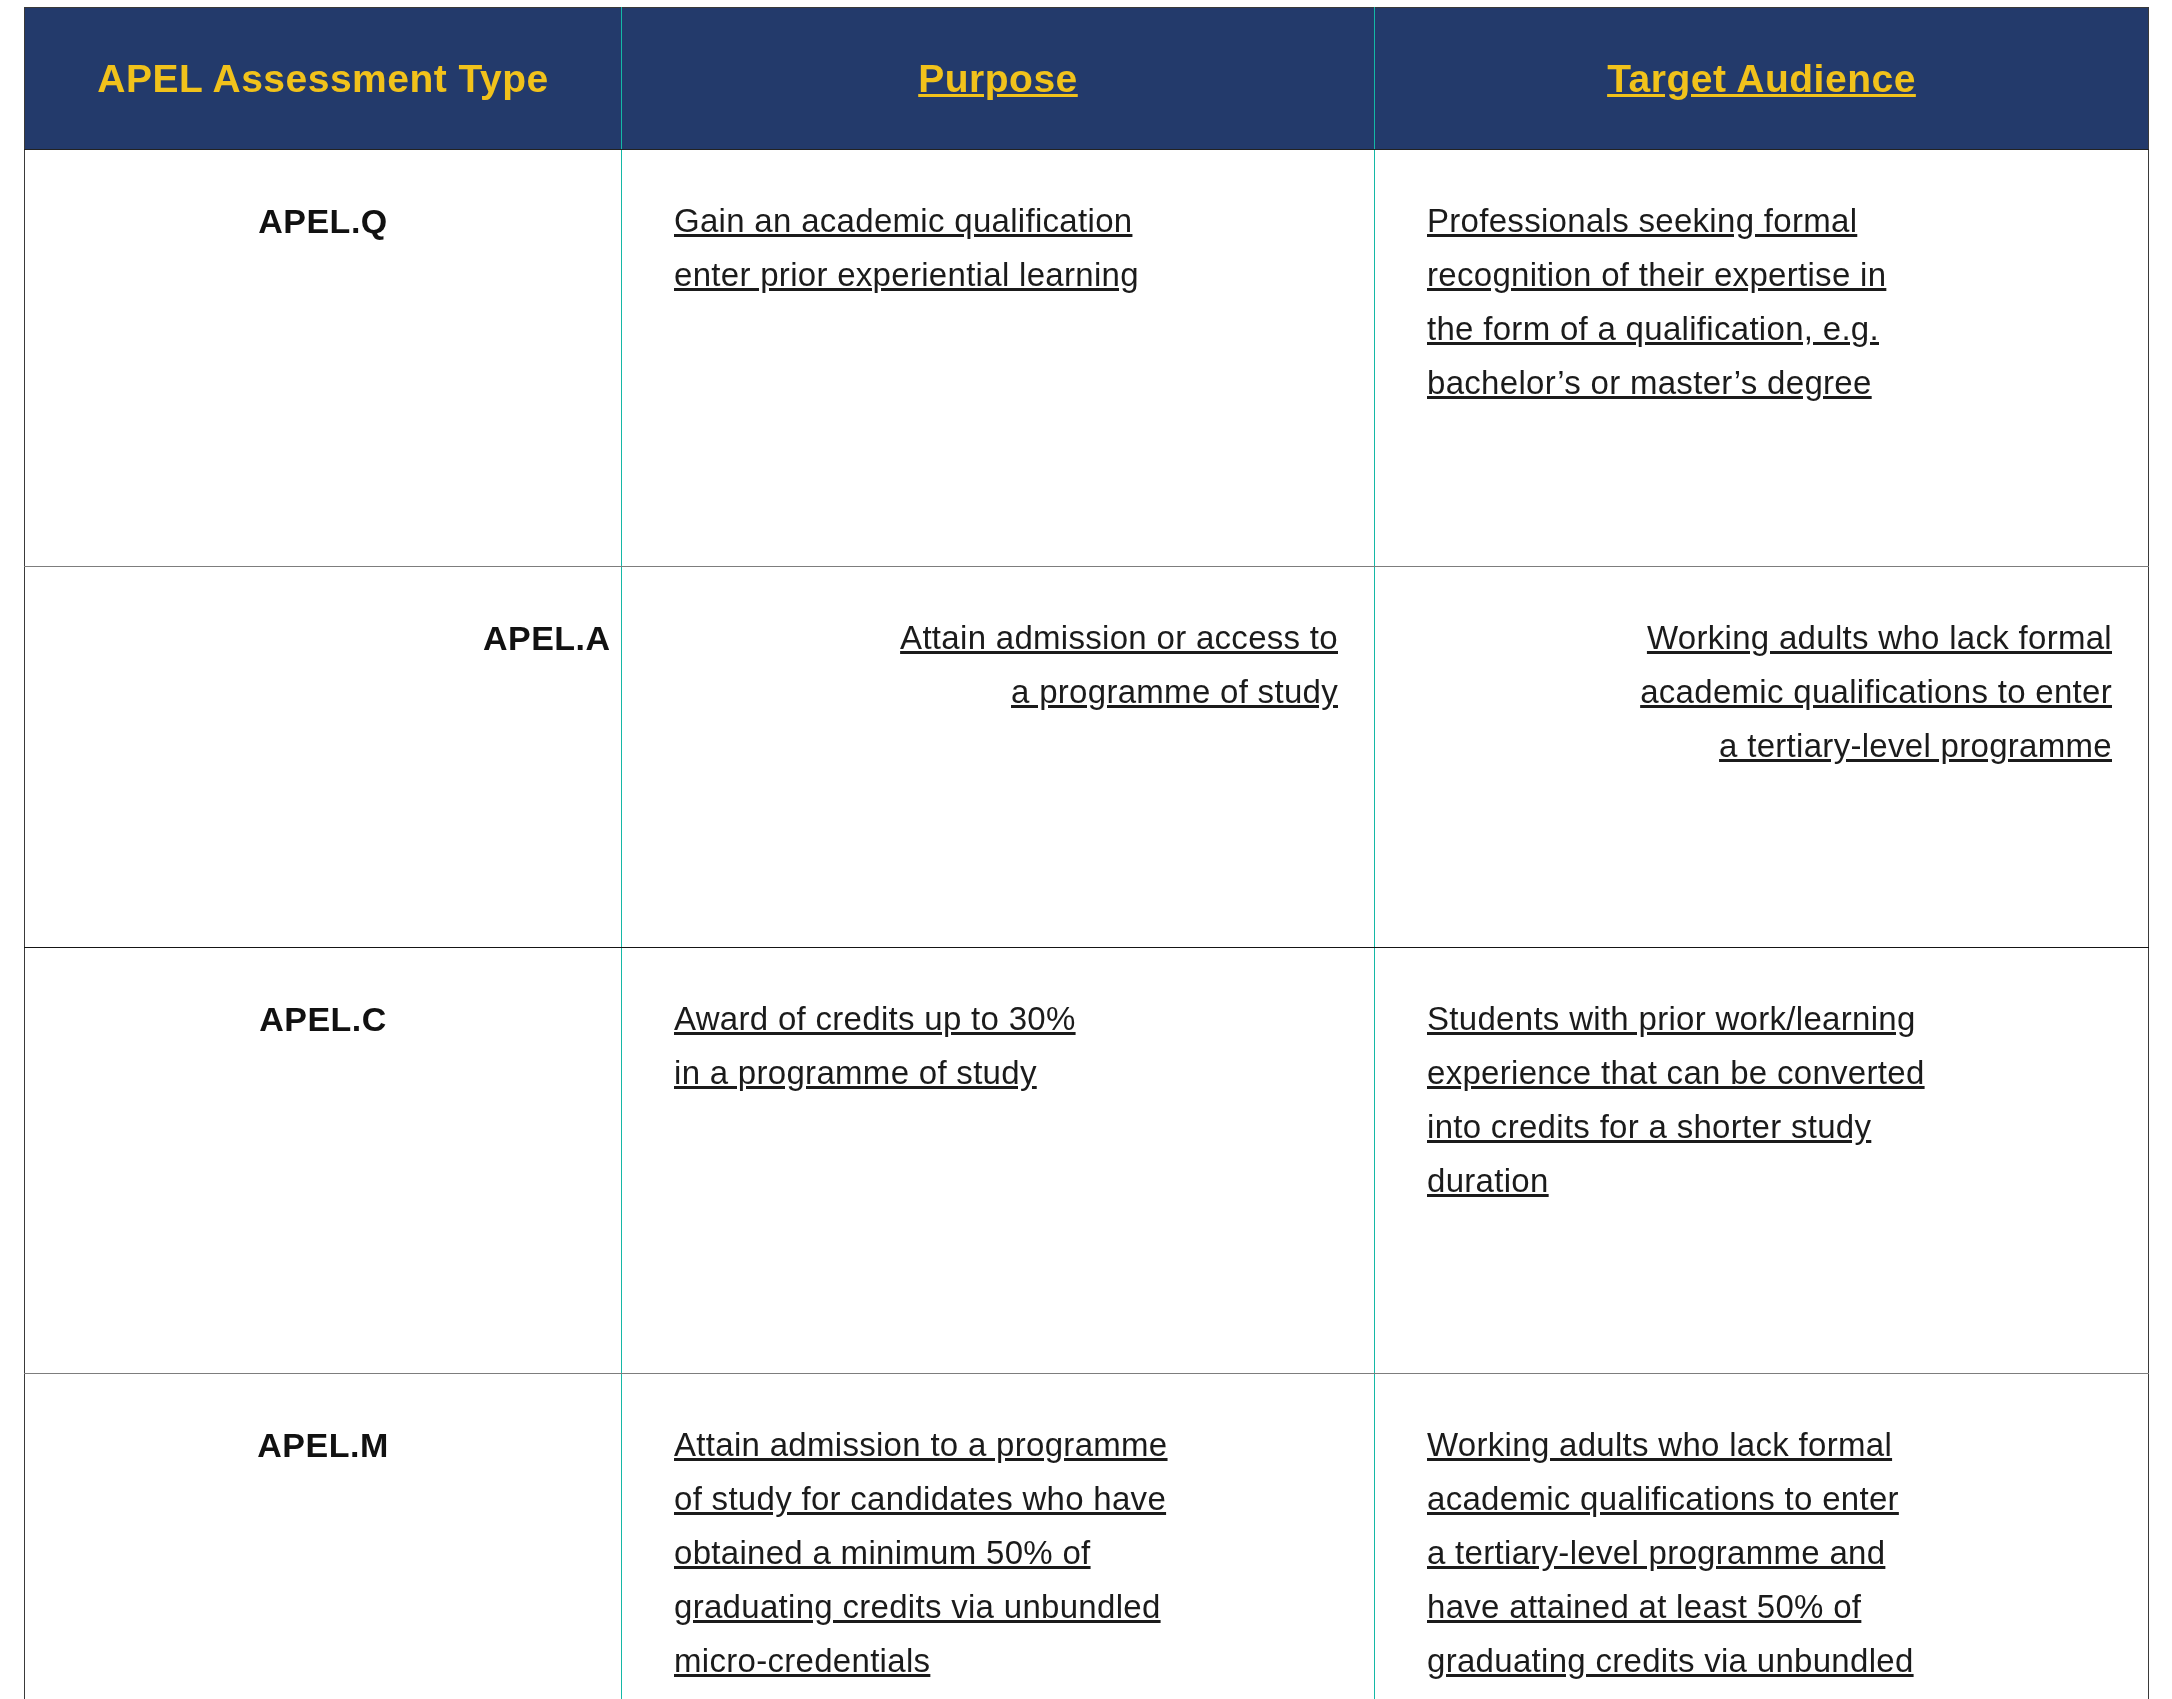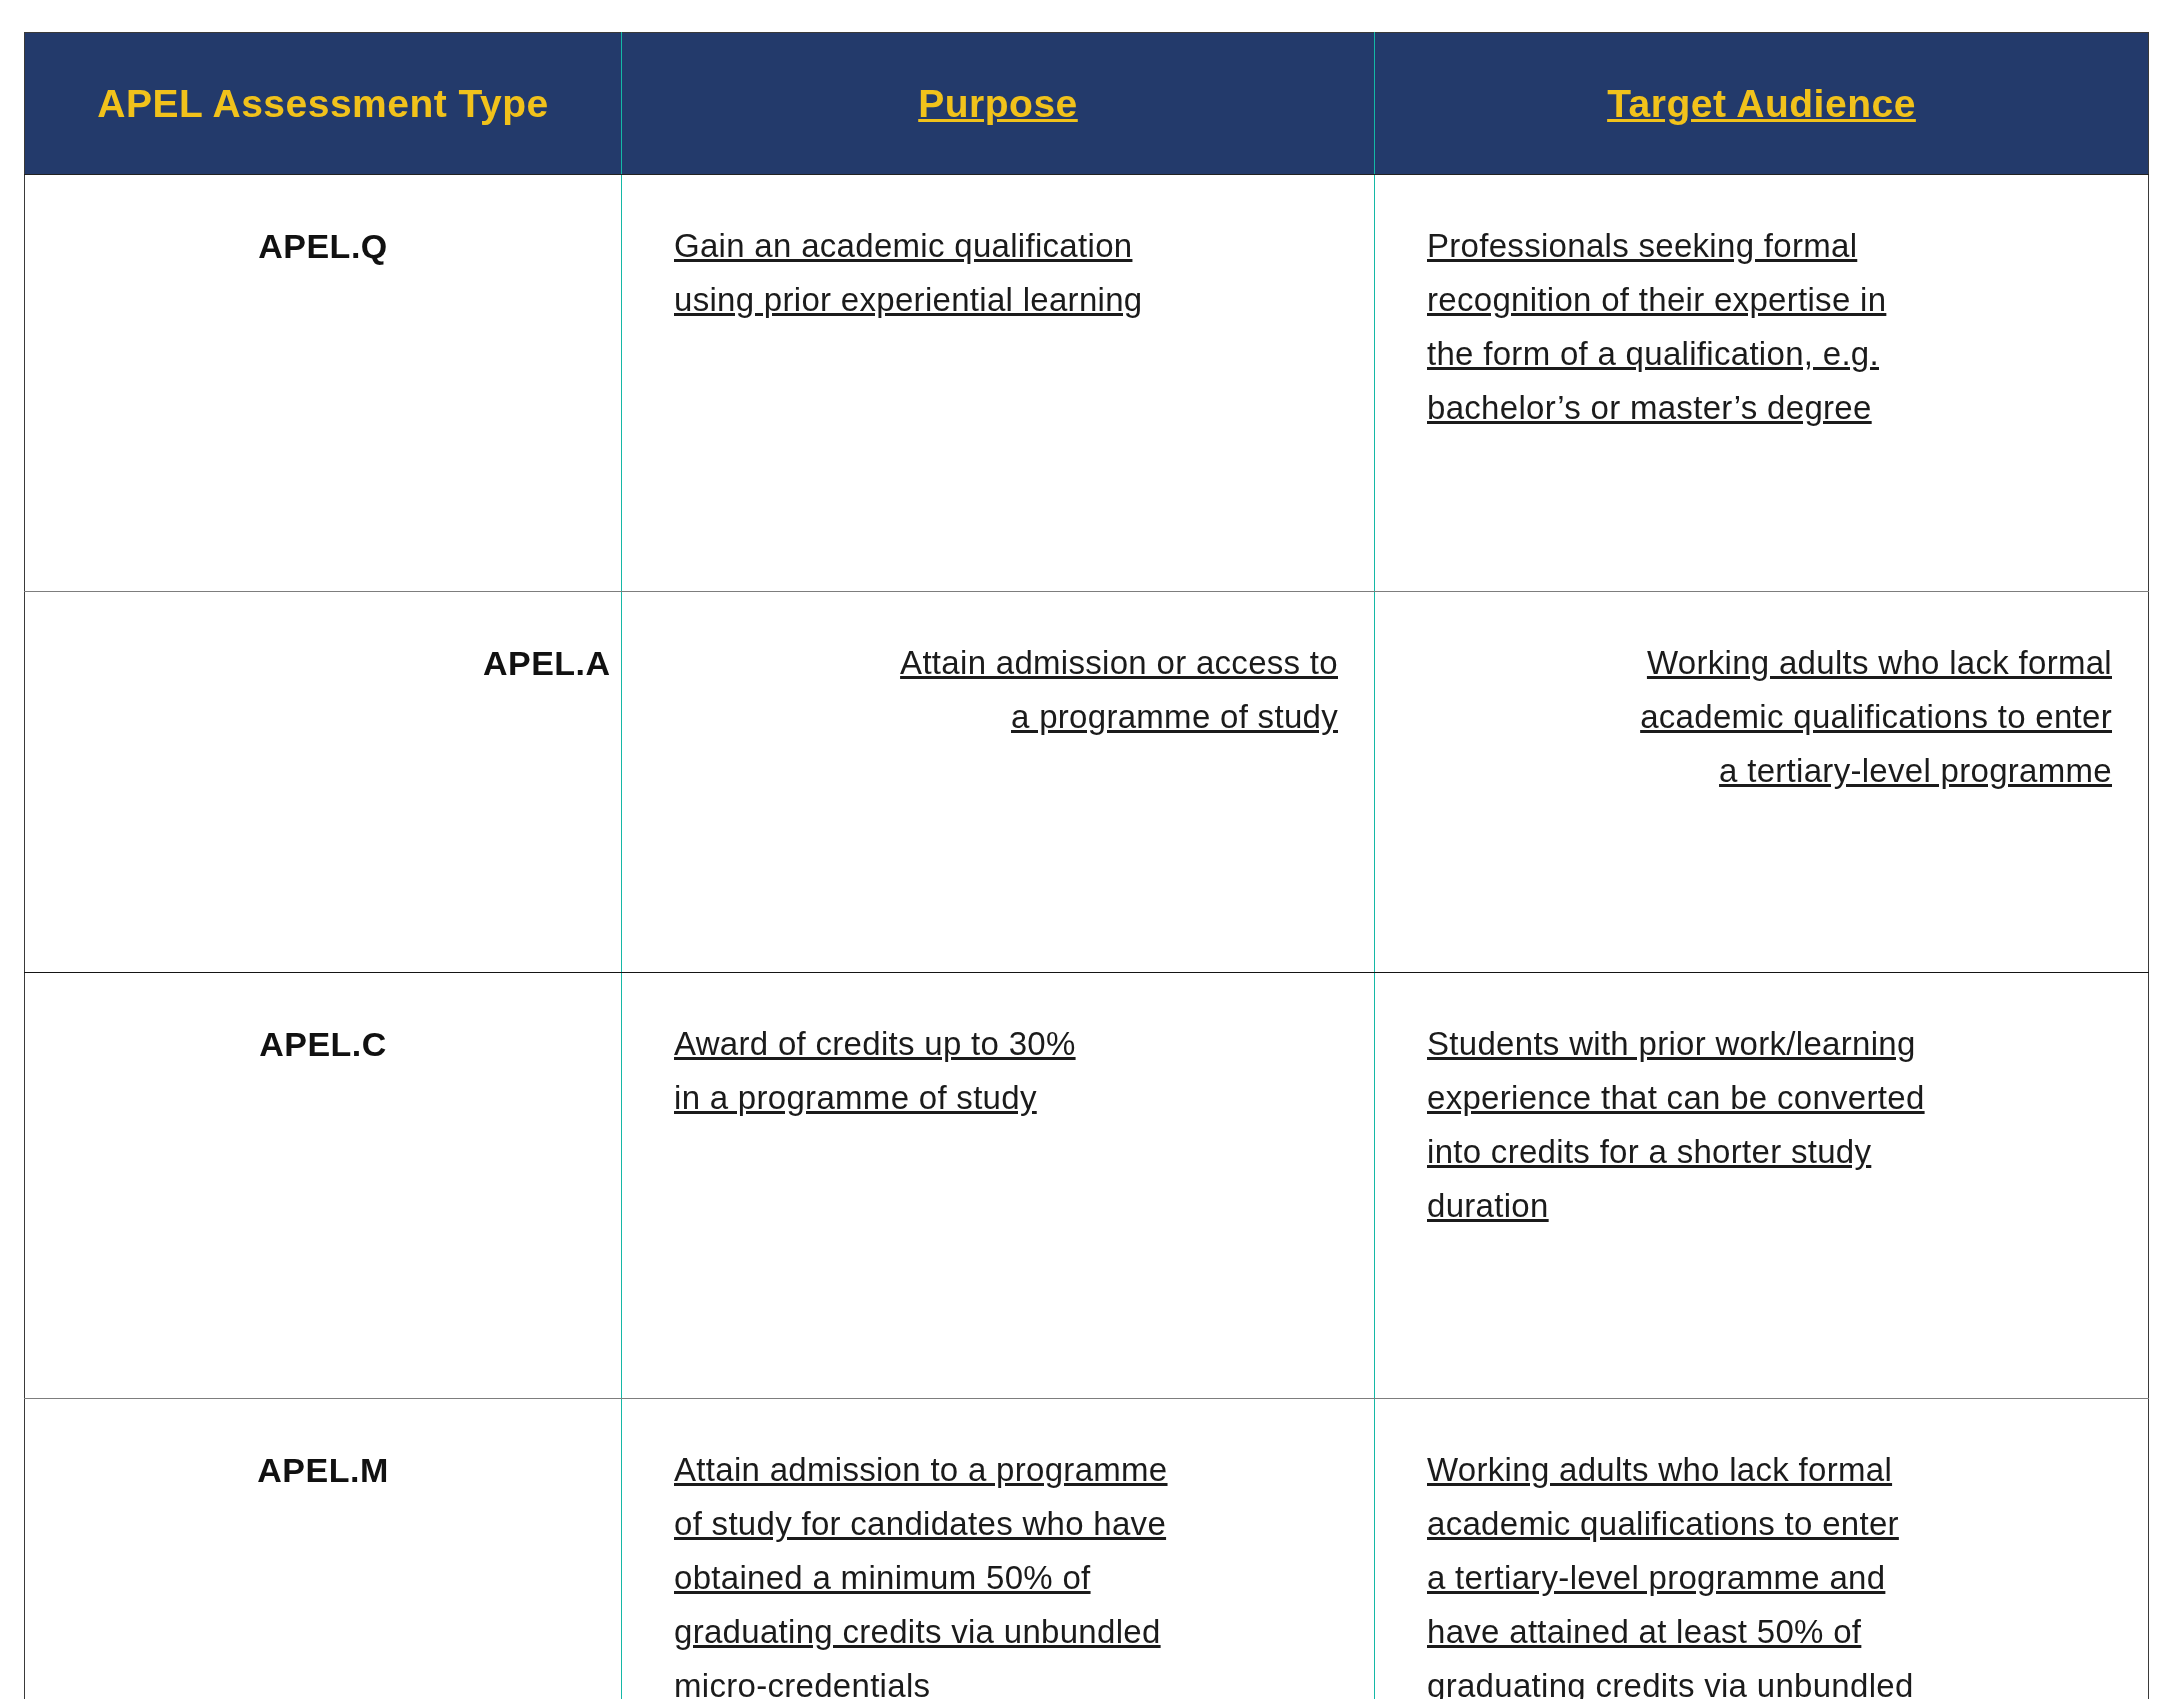--- a/index.html
+++ b/index.html
@@ -8,21 +8,21 @@
     background: #ffffff;
     width: 2172px;
     height: 1700px;
     overflow: hidden;
     font-family: "Liberation Sans", sans-serif;
   }
 
   .table-wrap {
     position: absolute;
     left: 24px;
-    top: 32px;
+    top: 7px;
     width: 2124px;
     height: 1654px;
   }
 
   table.apel {
     width: 2124px;
     height: 1654px;
     table-layout: fixed;
     border-collapse: collapse;
     border: 1.6px solid #3a3a3a;
@@ -96,21 +96,21 @@
       <tr>
         <th>APEL Assessment Type</th>
         <th>Purpose</th>
         <th>Target Audience</th>
       </tr>
     </thead>
     <tbody>
       <tr class="r0 sep-gray">
         <td class="type-cell">APEL.Q</td>
         <td>Gain an academic qualification
-using prior experiential learning</td>
+enter prior experiential learning</td>
         <td>Professionals seeking formal
 recognition of their expertise in
 the form of a qualification, e.g.
 bachelor’s or master’s degree</td>
       </tr>
       <tr class="r1 sep-black">
         <td class="type-cell">APEL.A</td>
         <td>Attain admission or access to
 a programme of study</td>
         <td>Working adults who lack formal

